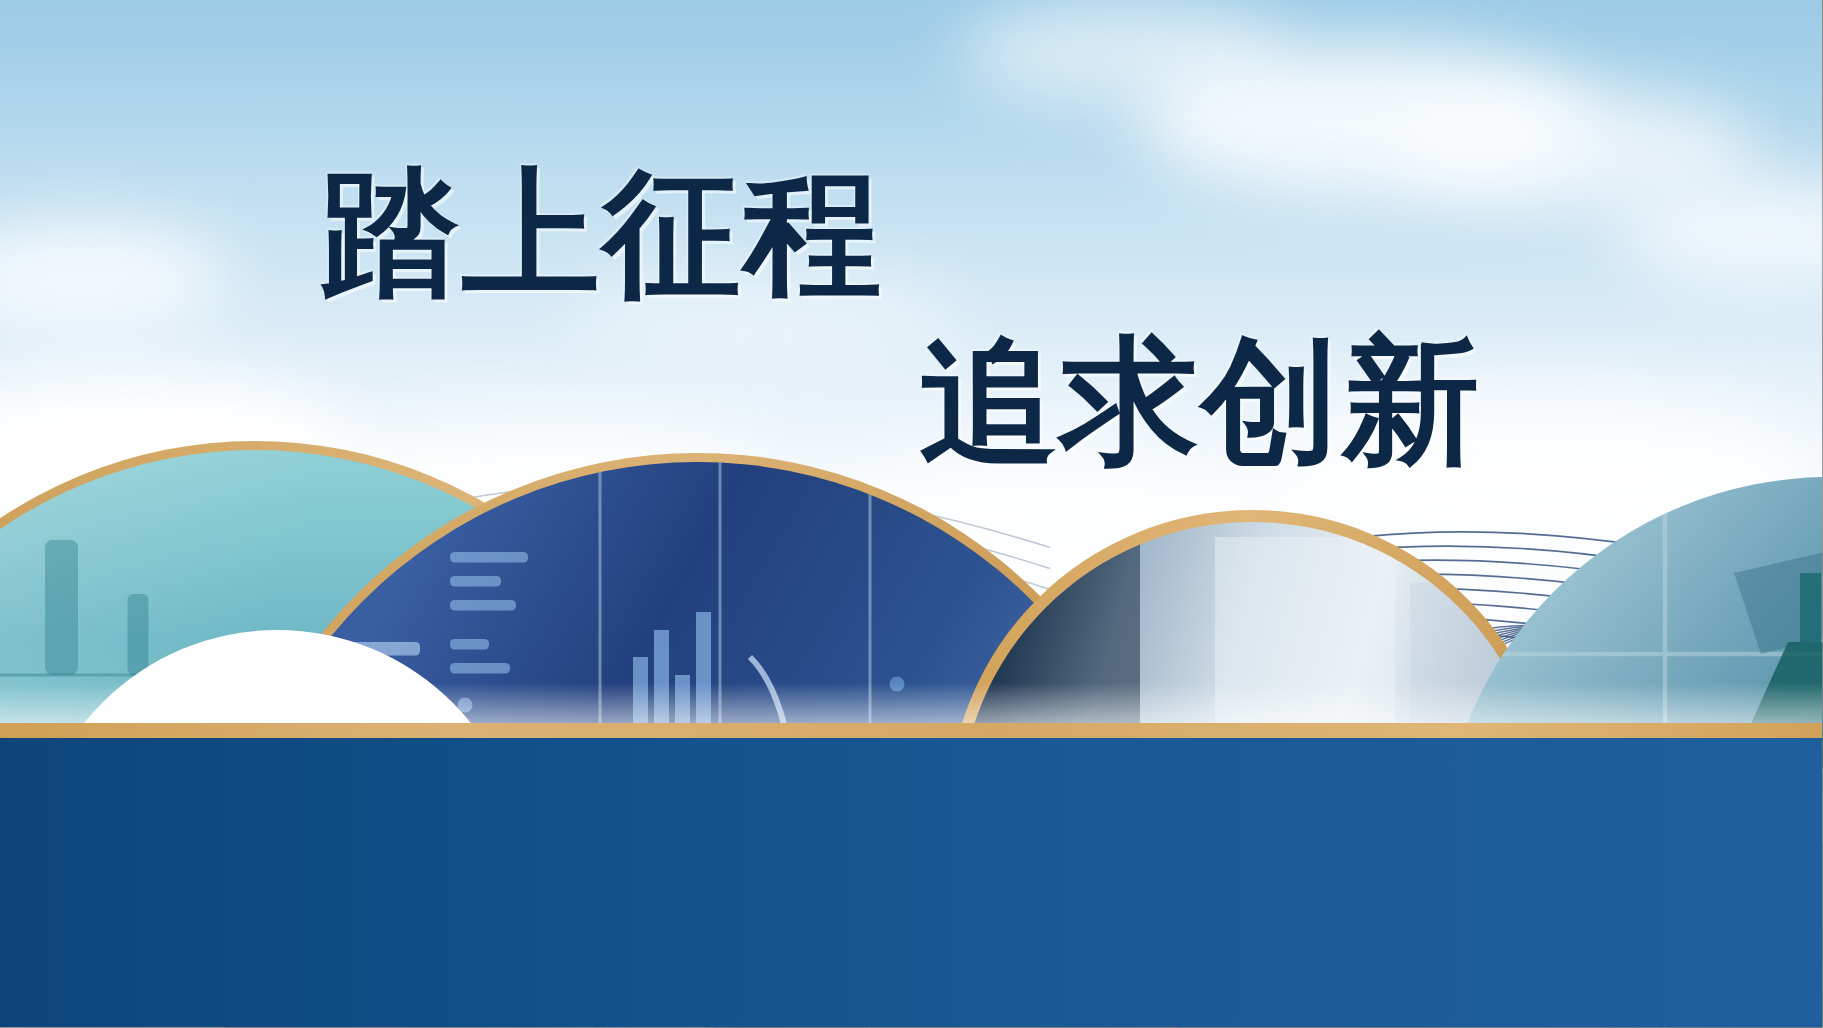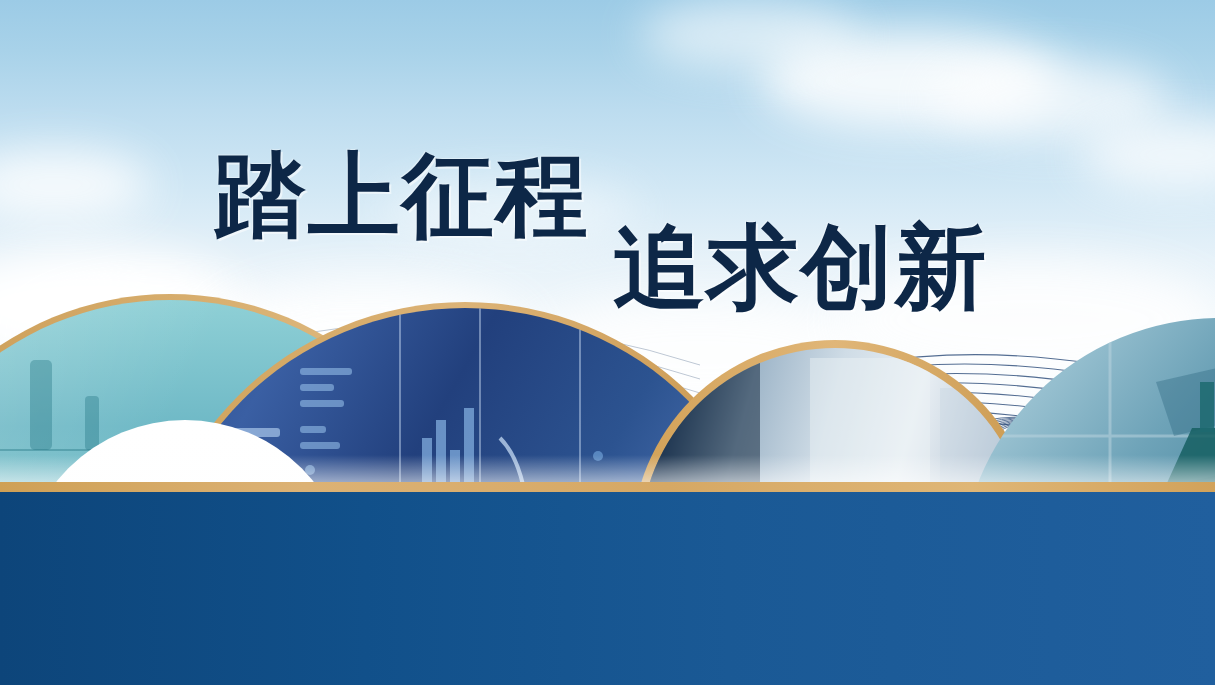--- a/index.html
+++ b/index.html
@@ -95,21 +95,21 @@
   
   .title-line{
     position:absolute;
     color:#0d2747;
     font-family:"DejaVu Sans","Liberation Sans",sans-serif;
     font-weight:bold;
     letter-spacing:.02em;
     white-space:nowrap;
     text-shadow:2px 2px 0 rgba(255,255,255,.55), -1px -1px 0 rgba(255,255,255,.35);
   }
-  #title1{left:214px;top:110px;font-size:92px;line-height:1;margin-top:40px;}
+  #title1{left:214px;top:110px;font-size:92px;line-height:1;}
   #title2{left:613px;top:222px;font-size:92px;line-height:1;}
 
   
   .gold-bar{
     position:absolute;left:0;top:482px;width:1215px;height:10px;
     background:linear-gradient(to right,#cfa055,#dcb275 25%,#d6a864 55%,#dfb676 80%,#d2a25a 100%);
   }
 
   
   .band{

